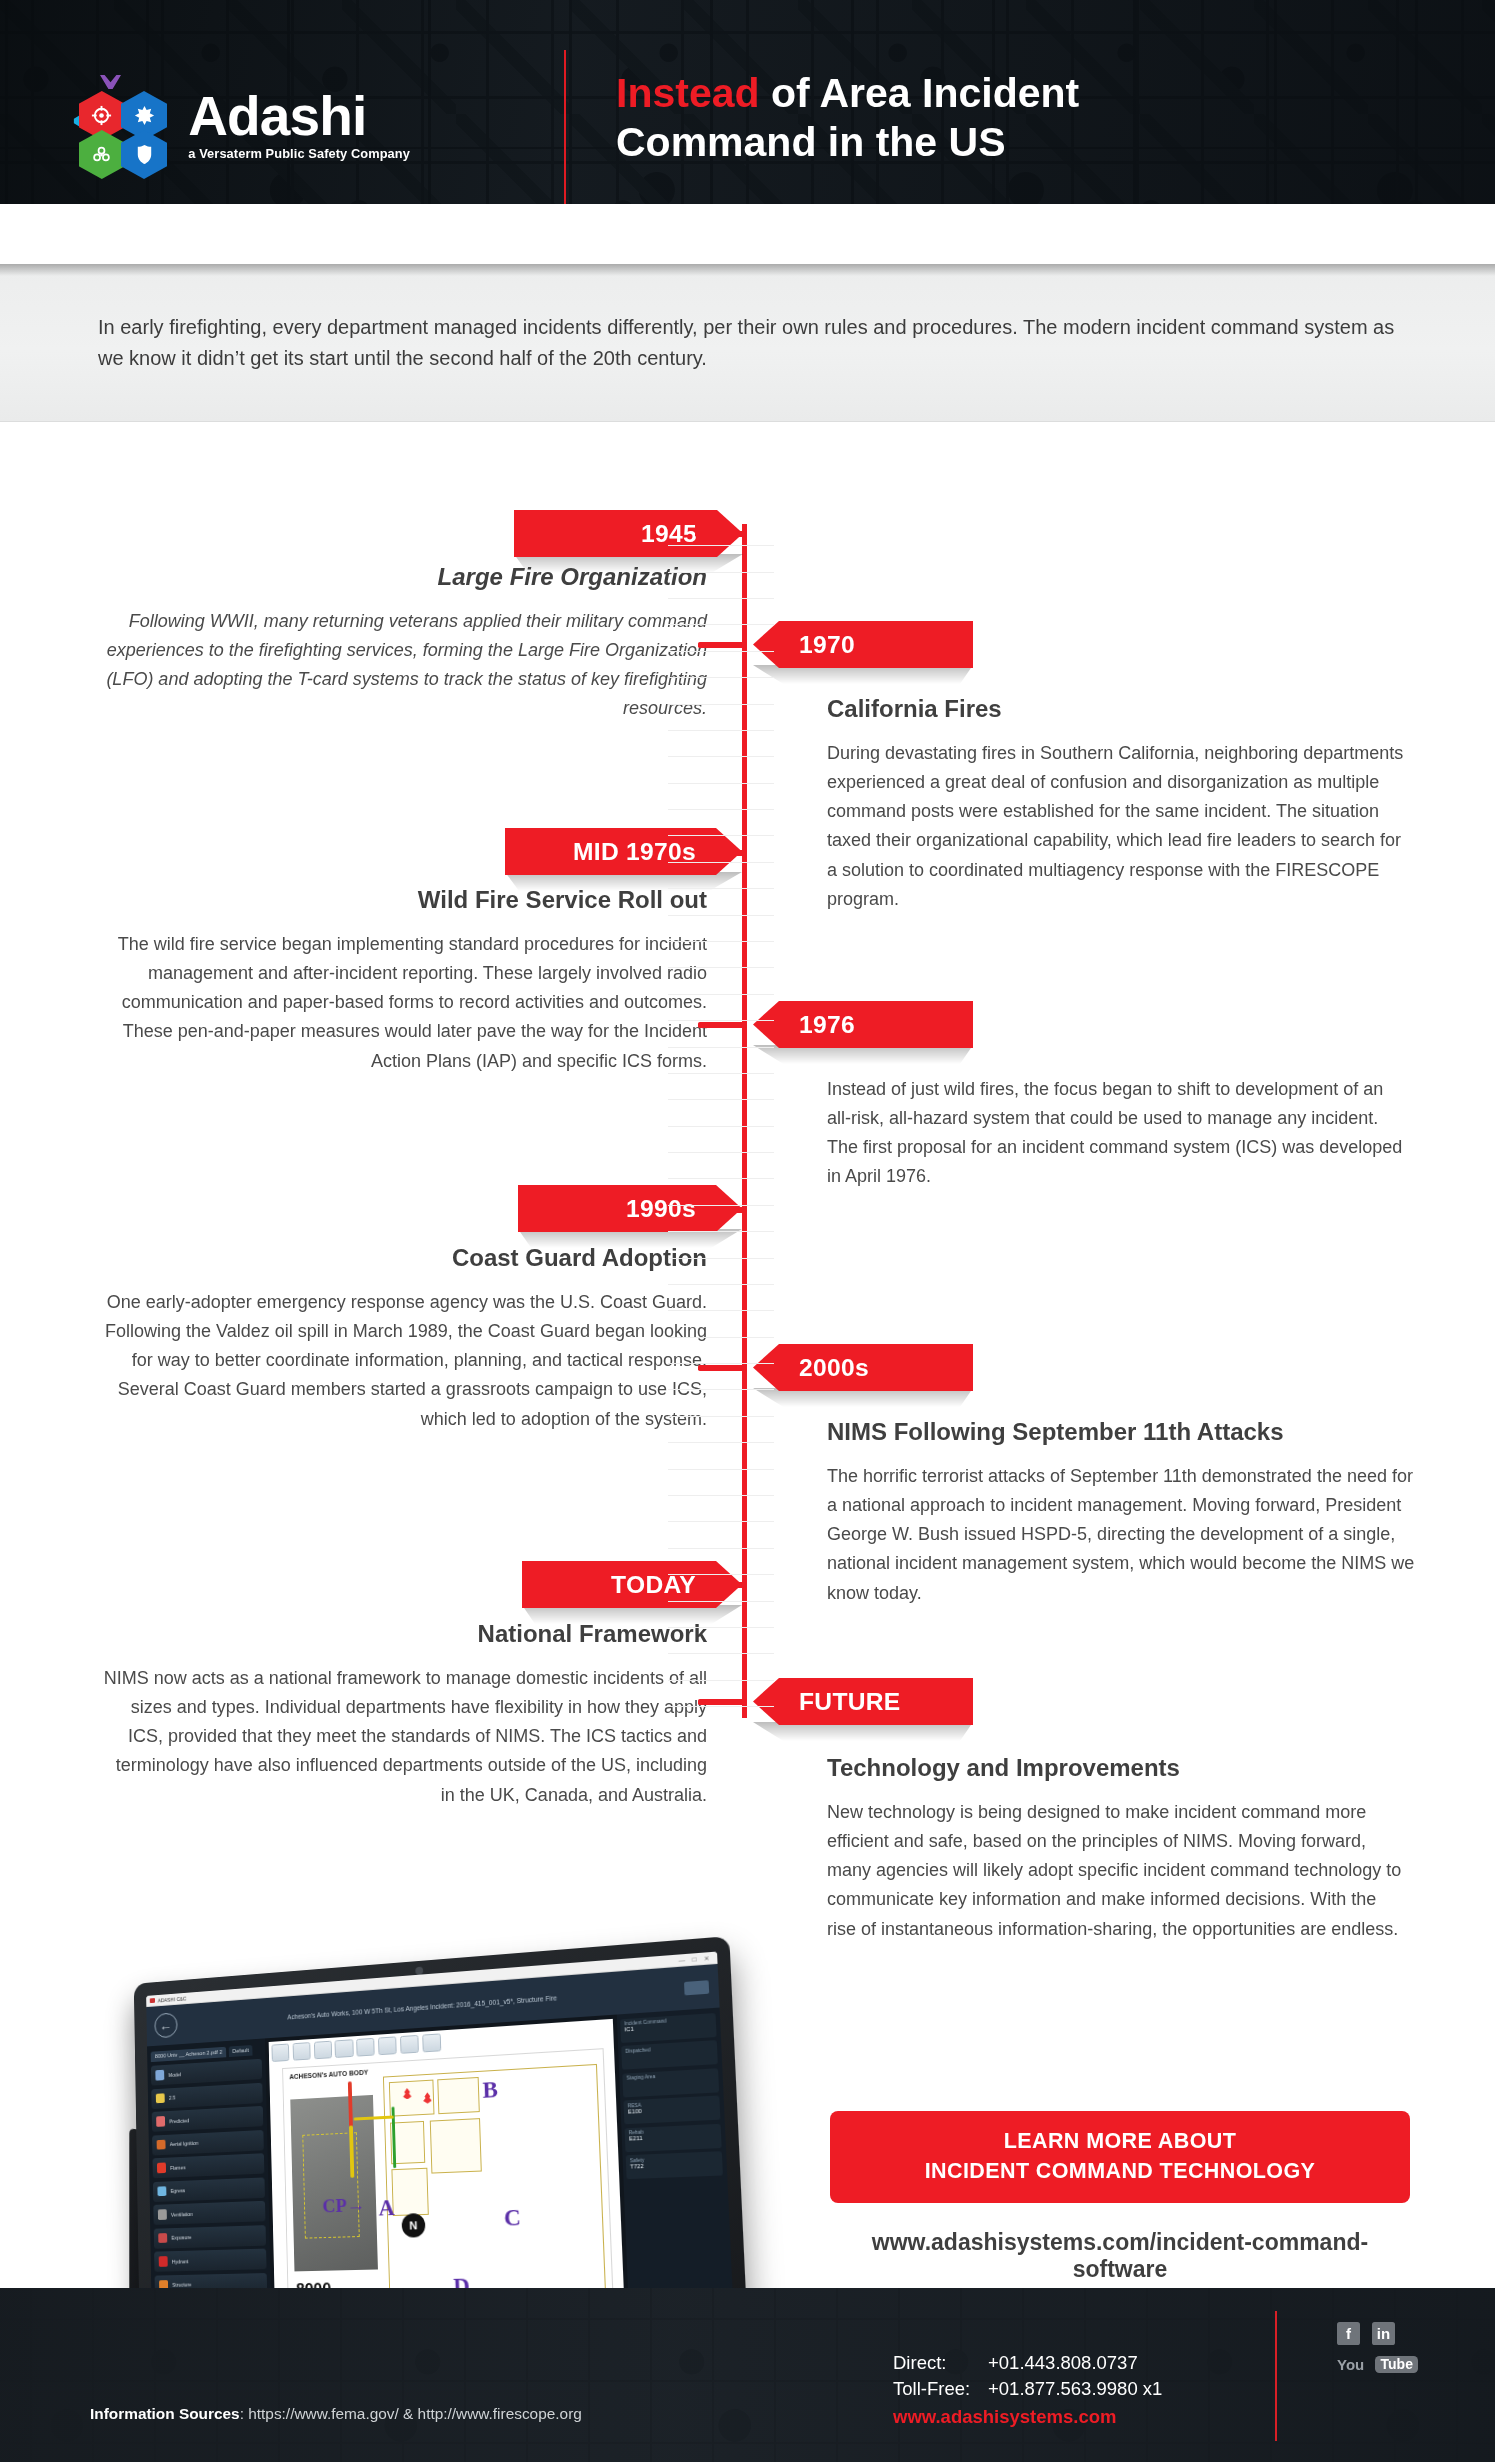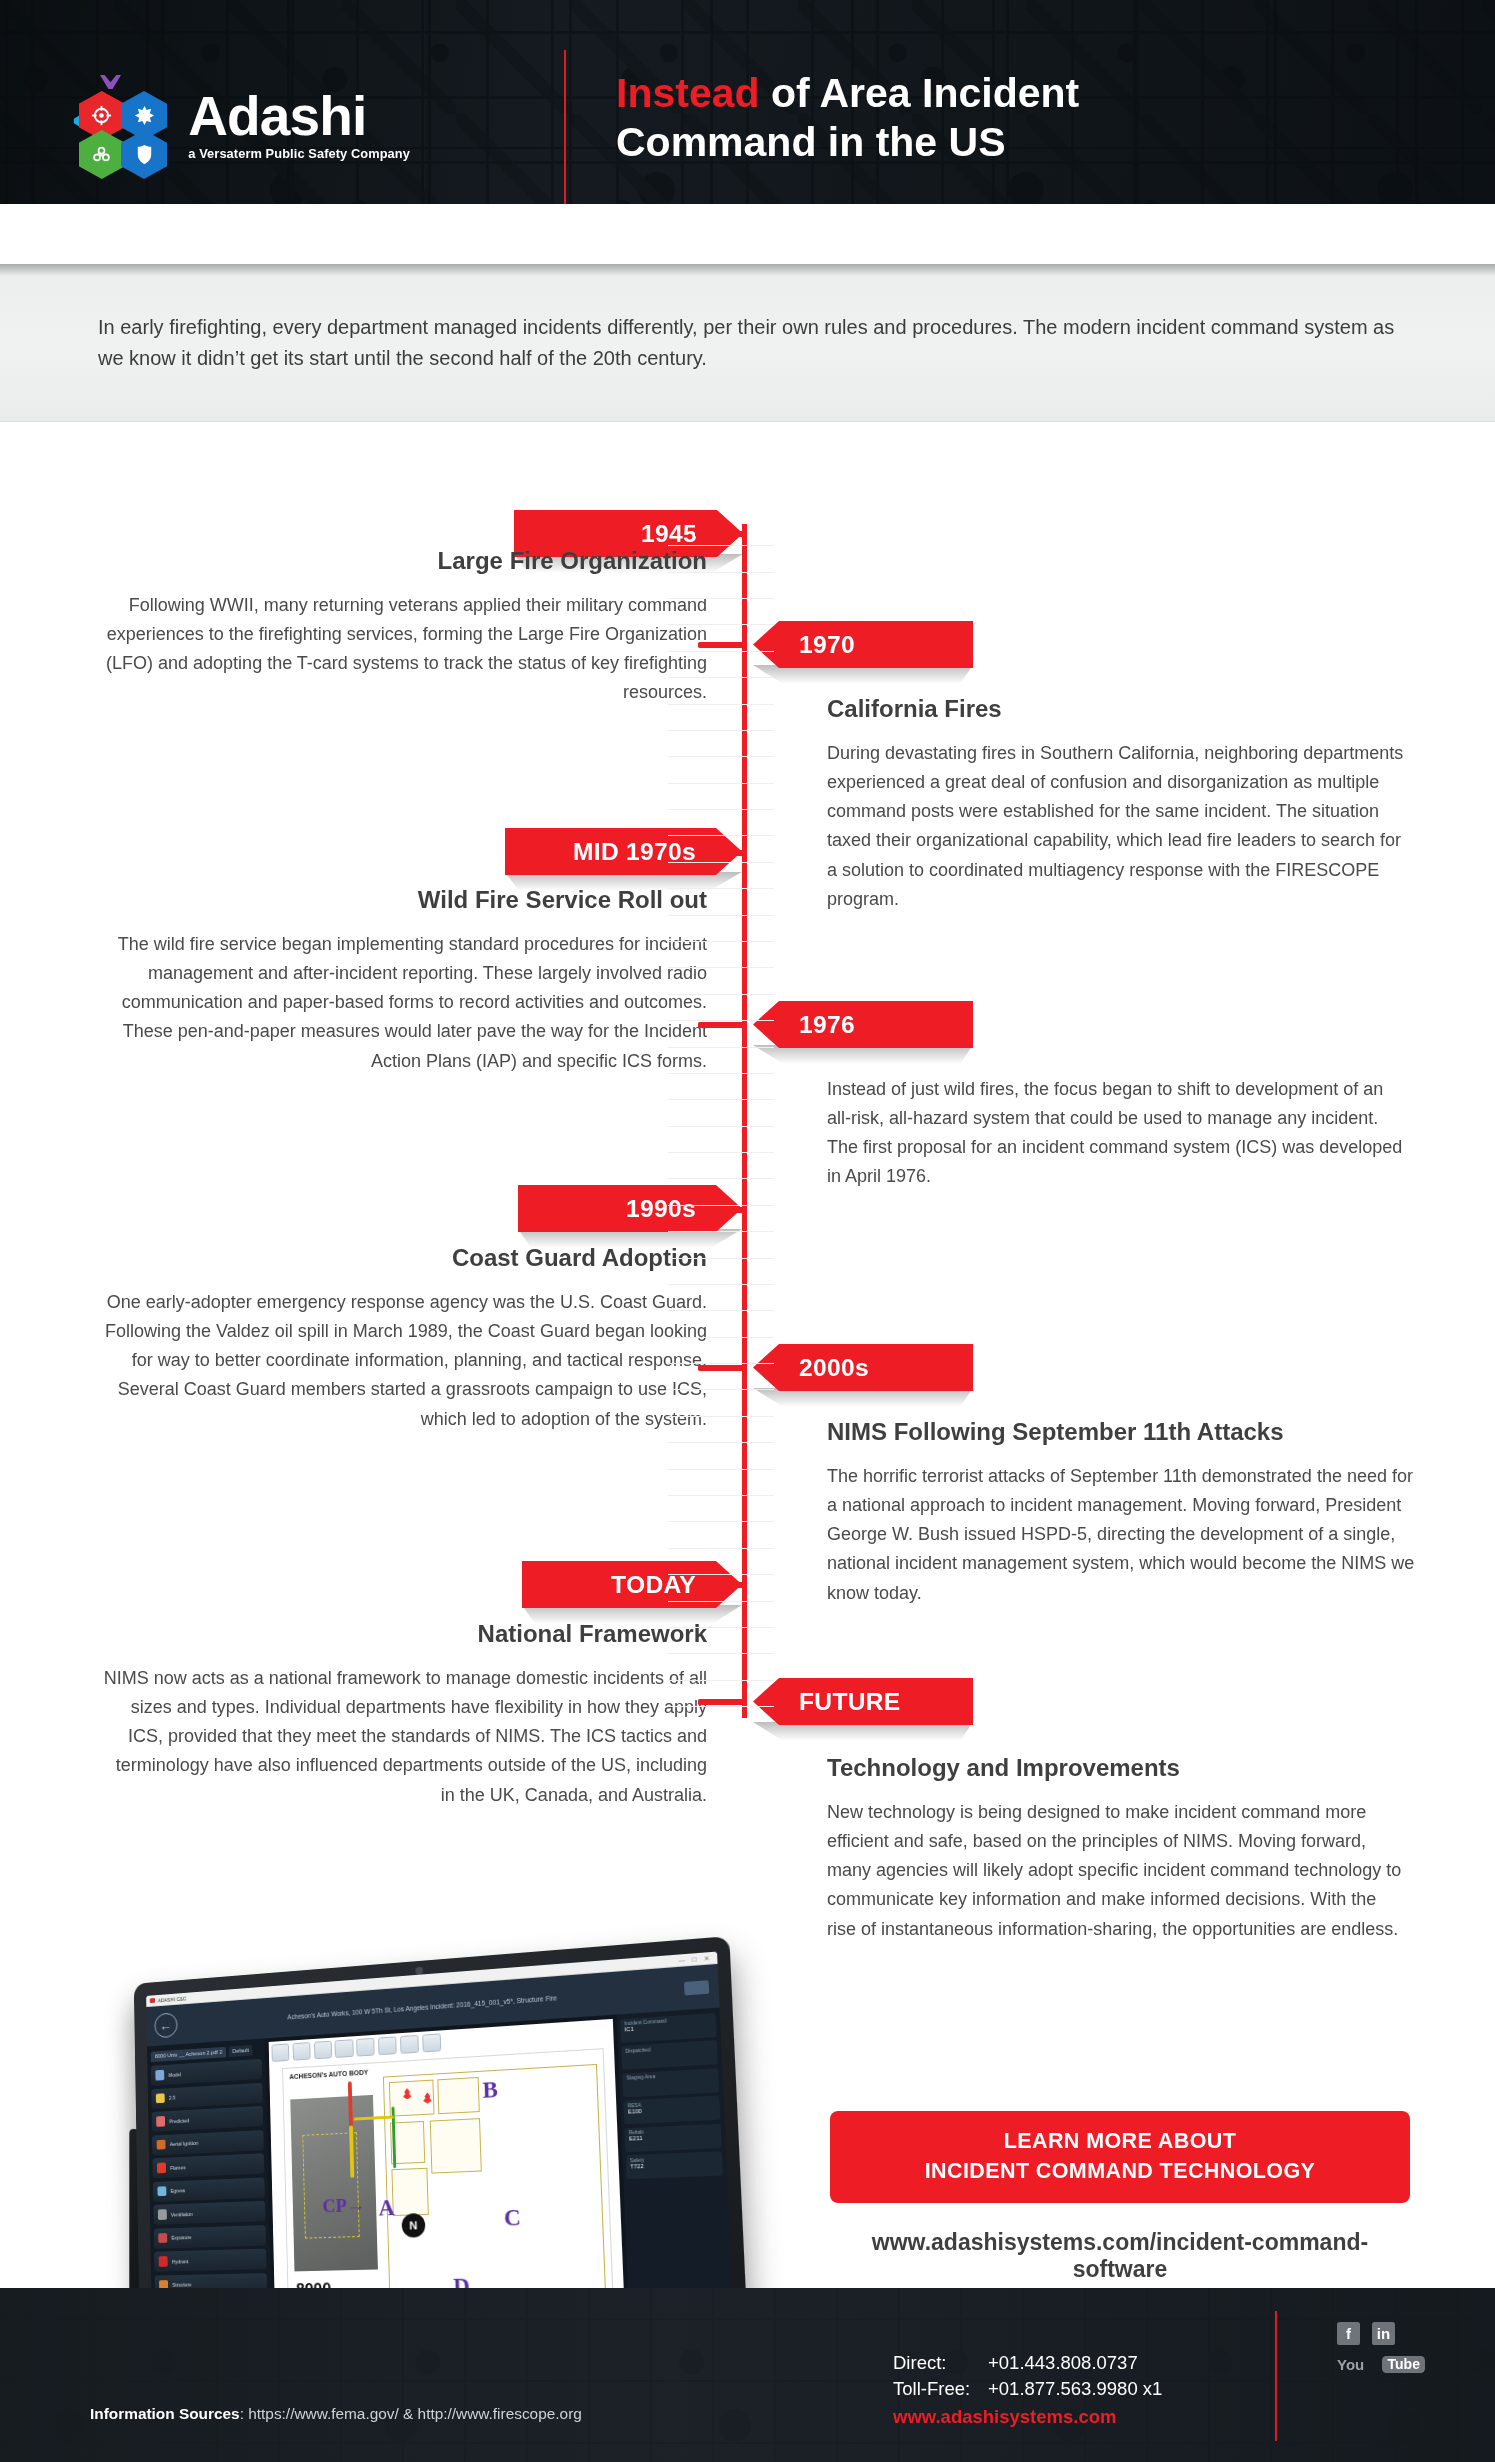--- a/index.html
+++ b/index.html
@@ -209,21 +209,21 @@
   }
   #footer-grad { position:absolute; inset:0; background: linear-gradient(90deg, rgba(22,27,32,.92) 0%, rgba(28,34,40,.55) 45%, rgba(20,25,30,.9) 100%); }
   #footer-divider { position:absolute; left: 1275px; top: 2311px; width:1.8px; height:130px; background:#d81f26; }
   #contact { position: absolute; left: 893px; top: 2350px; font-size: 18.5px; color:#fff; line-height:1.42; }
   #contact .row { display:flex; }
   #contact .lbl { width: 95px; }
   #contact .web { color:#ee1c25; font-weight:700; margin-top:1.8px; }
   #social { position: absolute; left: 1337px; top: 2322px; }
   .sq { width: 23px; height: 23px; background:#6f747a; border-radius:2.6px; display:inline-flex; align-items:center; justify-content:center; color:#fff; font-weight:700; font-size:15px; margin-right:8px; }
   #yt { margin-top: 10.6px; display:flex; align-items:center; color:#9aa0a6; font-size:15px; font-weight:700; }
-  #yt .box { background:#6f747a; color:#fff; border-radius:4.4px; padding:0.9px 5.3px; margin-left:18px; font-size:14px; }
+  #yt .box { background:#6f747a; color:#fff; border-radius:4.4px; padding:0.9px 5.3px; margin-left:11px; font-size:14px; }
   #sources { position: absolute; left: 90px; top: 2405px; font-size: 15.4px; color:#cfd3d6; }
   #sources b { color:#fff; }
 </style>
 </head>
 <body>
 
 <div id="header">
   <div class="circuit"></div>
   <div class="circuit2"></div>
   <div class="darkfade"></div>
@@ -298,21 +298,21 @@
 <div id="intro-shadow"></div>
 <div id="intro-text">In early firefighting, every department managed incidents differently, per their own rules and procedures. The modern incident command system as we know it didn’t get its start until the second half of the 20th century.</div>
 
 <div id="spine"></div>
 <div id="timeline">
     <div class="tagshadow left" style="width: 229px; top: 554px; left: 514px;"></div>
     <div class="tag left" style="width: 229px; top: 510px; left: 514px;">
       <span>1945</span>
     </div>
     <div class="spine-tick" style="top: 531px;"></div>
-    <div class="entry left-side" style="top: 547px; width: 607px; left: 100px;">
+    <div class="entry left-side" style="top: 563px; width: 607px; left: 100px; font-style: italic;">
       <h3>Large Fire Organization</h3>
       <p>Following WWII, many returning veterans applied their military command experiences to the firefighting services, forming the Large Fire Organization (LFO) and adopting the T-card systems to track the status of key firefighting resources.</p>
     </div>
     <div class="tagshadow right" style="width: 220px; top: 665px; left: 753px;"></div>
     <div class="tag right" style="width: 220px; top: 621px; left: 753px;">
       <span>1970</span>
     </div>
     <div class="spine-tick right" style="top: 642px; left: 698px;"></div>
     <div class="entry right-side" style="top: 695px; width: 580px; left: 827px;">
       <h3>California Fires</h3>

